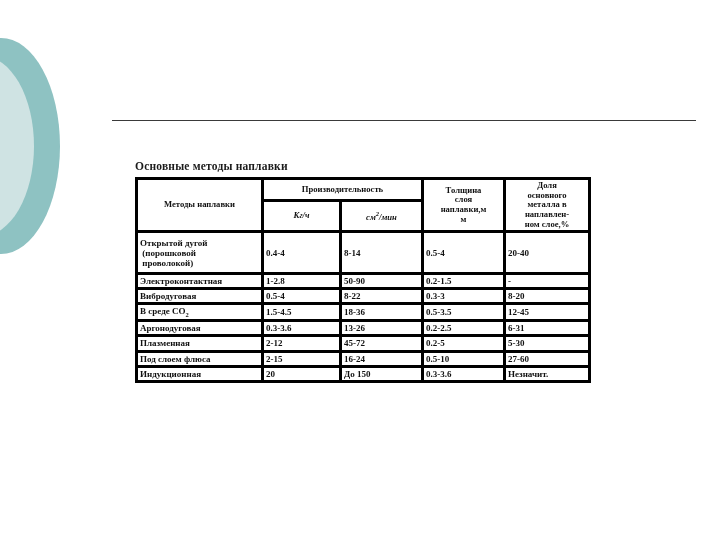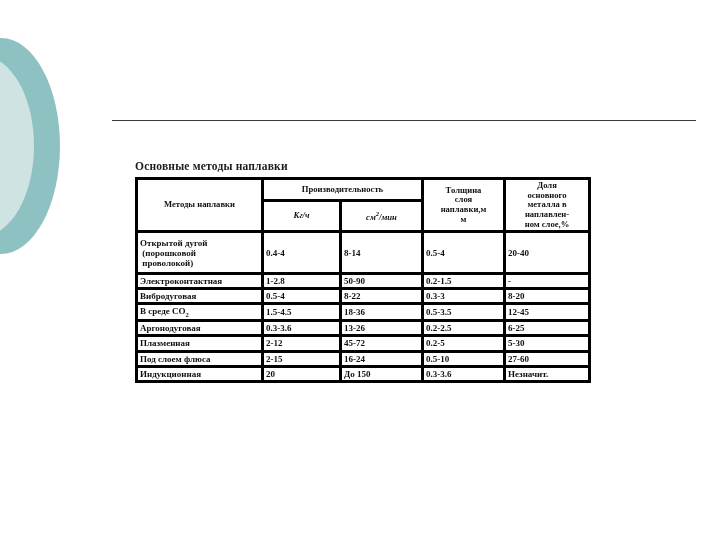--- a/index.html
+++ b/index.html
@@ -174,21 +174,21 @@
         <td class="c">1.5-4.5</td>
         <td class="c">18-36</td>
         <td class="c">0.5-3.5</td>
         <td class="c">12-45</td>
       </tr>
       <tr class="row-h">
         <td class="c">Аргонодуговая</td>
         <td class="c">0.3-3.6</td>
         <td class="c">13-26</td>
         <td class="c">0.2-2.5</td>
-        <td class="c">6-25</td>
+        <td class="c">6-31</td>
       </tr>
       <tr class="row-h">
         <td class="c">Плазменная</td>
         <td class="c">2-12</td>
         <td class="c">45-72</td>
         <td class="c">0.2-5</td>
         <td class="c">5-30</td>
       </tr>
       <tr class="row-h">
         <td class="c">Под слоем флюса</td>

